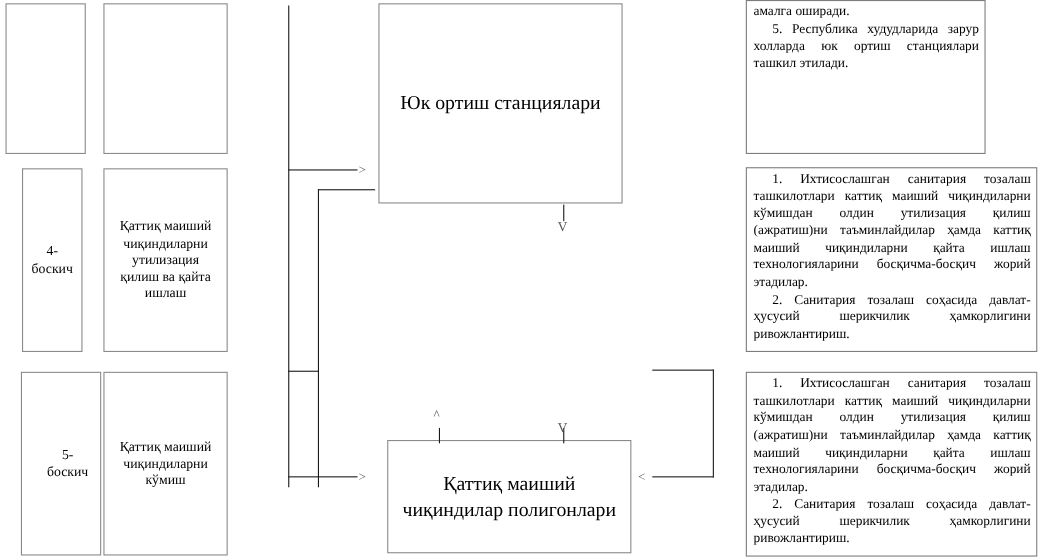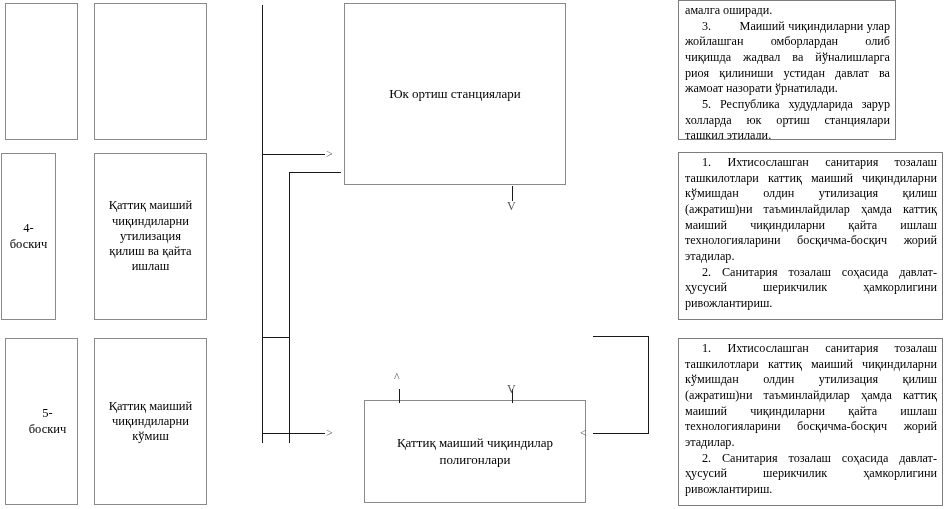--- a/index.html
+++ b/index.html
@@ -31,21 +31,21 @@
   .box-inner {
     padding: 0 6px;
     line-height: 1.22;
   }
 
   
   .stage-box { font-size: 12.5px; }
   .stage-name-box { font-size: 12.5px; }
 
   
-  .flow-box { font-size: 13px; }
+  .flow-box { font-size: 18px; }
   .flow-box .box-inner { line-height: 1.3; }
 
   
   .doc-panel {
     position: absolute;
     box-sizing: border-box;
     border: 1px solid #7d7d7d;
     background: #ffffff;
     padding: 2px 5px 2px 6px;
     font-size: 12.2px;
@@ -79,25 +79,25 @@
 </style>
 </head>
 <body>
 
 <div id="canvas">
 
   <div class="box stage-box" style="left:5px;  top:3px;   width:73px;  height:137px;">
     <div class="box-inner"></div>
   </div>
 
-  <div class="box stage-box" style="left:1px;  top:153px; width:55px;  height:167px;">
+  <div class="box stage-box" style="left:20px;  top:153px; width:55px;  height:167px;">
     <div class="box-inner">4-боскич</div>
   </div>
 
-  <div class="box stage-box" style="left:5px;  top:338px; width:73px;  height:167px;padding-left:12px;">
+  <div class="box stage-box" style="left:19px;  top:338px; width:73px;  height:167px;padding-left:12px;">
     <div class="box-inner">5-боскич</div>
   </div>
 
   <div class="box stage-name-box" style="left:94px; top:3px;   width:113px; height:137px;">
     <div class="box-inner"></div>
   </div>
 
   <div class="box stage-name-box" style="left:94px; top:338px; width:113px; height:167px;">
     <div class="box-inner">Қаттиқ маиший чиқиндиларни кўмиш</div>
   </div>
@@ -118,41 +118,40 @@
   <div class="line-h" style="left:262px; top:337px; width:28px;"></div>
 
   <div class="line-h" style="left:262px; top:433px; width:63px;"></div>
   <div class="arrow" style="left:326px; top:427px;">&gt;</div>
 
   <div class="box flow-box" style="left:344px; top:3px;   width:222px; height:182px;">
     <div class="box-inner">Юк ортиш станциялари</div>
   </div>
 
 
-  <div class="box flow-box" style="left:364px; top:400px; width:222px; height:103px;">
+  <div class="box flow-box" style="left:352px; top:400px; width:222px; height:103px;">
     <div class="box-inner" style="max-width:200px;">Қаттиқ маиший чиқиндилар полигонлари</div>
   </div>
 
   <div class="line-v" style="left:512px; top:186px; height:15px;"></div>
   <div class="arrow" style="left:507px; top:200px;">V</div>
 
   <div class="line-v" style="left:512px; top:389px; height:14px;"></div>
   <div class="arrow" style="left:507px; top:383px;">V</div>
 
   <div class="line-v" style="left:399px; top:389px; height:14px;"></div>
   <div class="arrow" style="left:394px; top:371px;">^</div>
 
   <div class="line-h" style="left:593px; top:336px; width:56px;"></div>
   <div class="line-v" style="left:648px; top:336px; height:98px;"></div>
   <div class="line-h" style="left:593px; top:433px; width:56px;"></div>
   <div class="arrow" style="left:580px; top:427px;">&lt;</div>
 
   <div class="doc-panel" style="left:678px; top:0px;   width:218px; height:140px;">
     <p>амалга оширади.</p>
-    <p class="indent">3.&nbsp;&nbsp;&nbsp;&nbsp;&nbsp;&nbsp;&nbsp;&nbsp;Маиший чиқиндиларни улар жойлашган омборлардан олиб чиқишда жадвал ва йўналишларга риоя қилиниши устидан давлат ва жамоат назорати ўрнатилади.</p>
     <p class="indent">5. Республика худудларида зарур холларда юк ортиш станциялари ташкил этилади.</p>
   </div>
 
   <div class="doc-panel" style="left:678px; top:152px; width:265px; height:168px;">
     <p class="indent">1. Ихтисослашган санитария тозалаш ташкилотлари каттиқ маиший чиқиндиларни кўмишдан олдин утилизация қилиш (ажратиш)ни таъминлайдилар ҳамда каттиқ маиший чиқиндиларни қайта ишлаш технологияларини босқичма-босқич жорий этадилар.</p>
     <p class="indent">2. Санитария тозалаш соҳасида давлат-ҳусусий шерикчилик ҳамкорлигини ривожлантириш.</p>
   </div>
 
   <div class="doc-panel" style="left:678px; top:338px; width:265px; height:168px;">
     <p class="indent">1. Ихтисослашган санитария тозалаш ташкилотлари каттиқ маиший чиқиндиларни кўмишдан олдин утилизация қилиш (ажратиш)ни таъминлайдилар ҳамда каттиқ маиший чиқиндиларни қайта ишлаш технологияларини босқичма-босқич жорий этадилар.</p>

